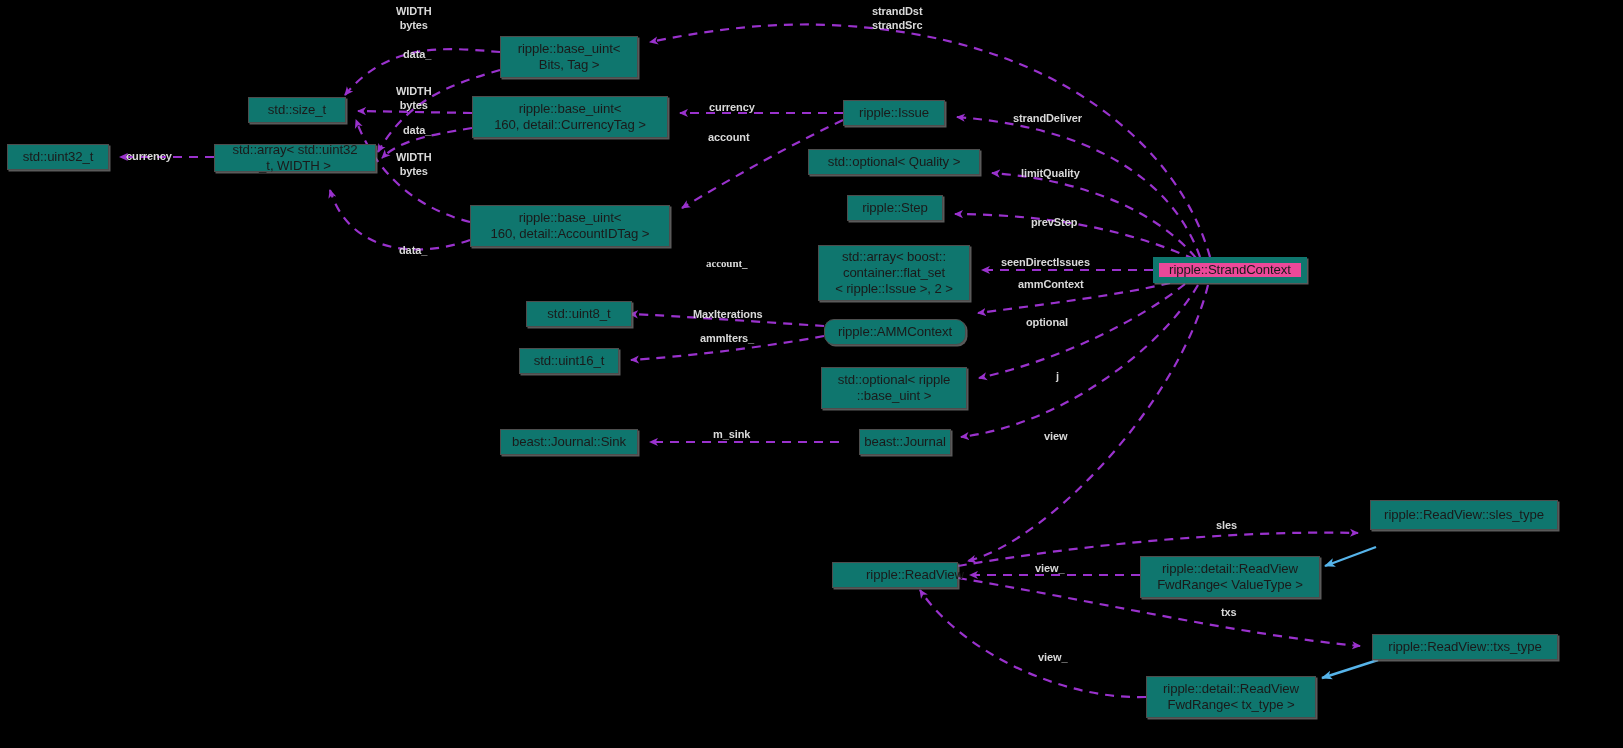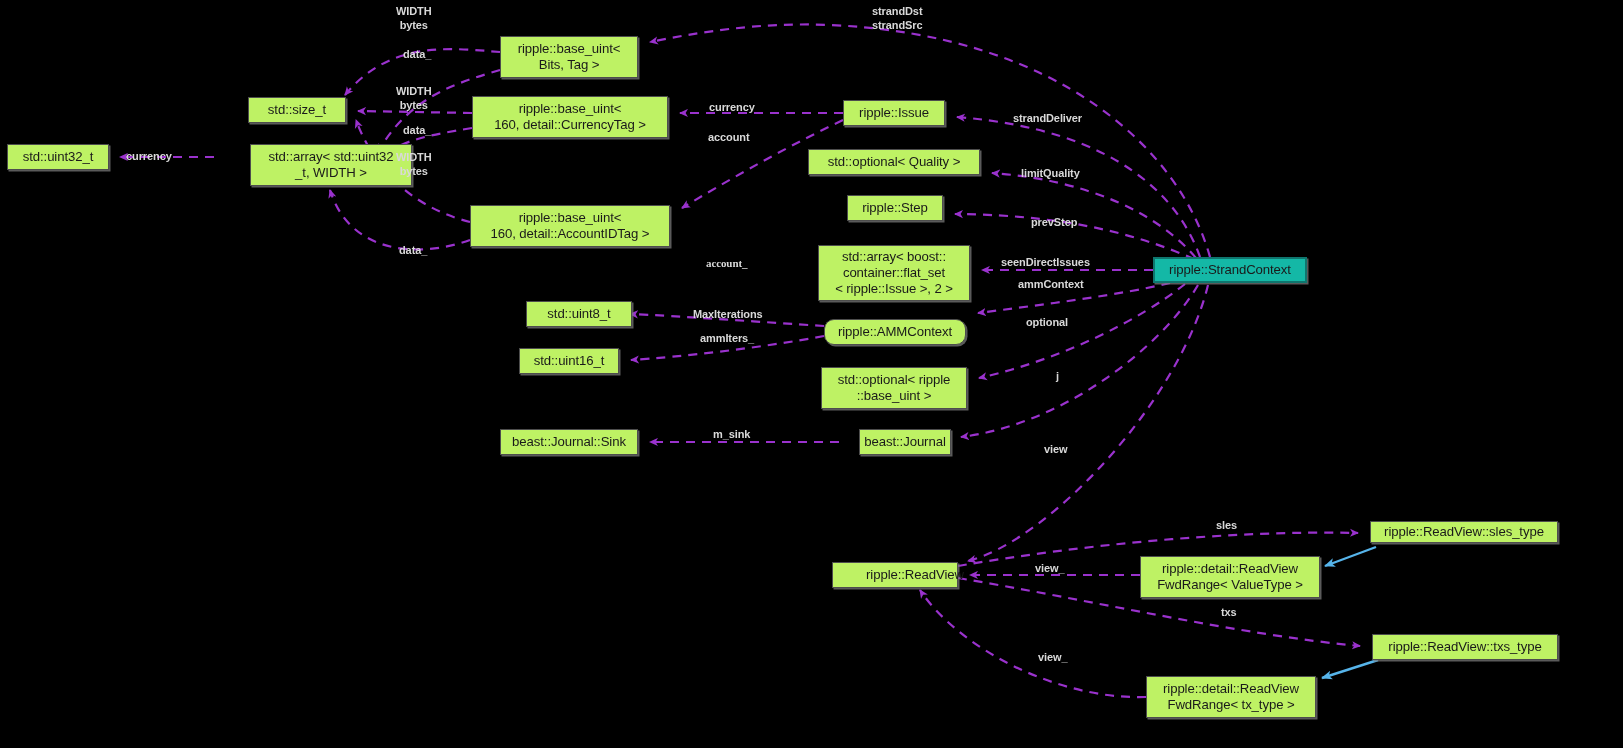--- a/index.html
+++ b/index.html
@@ -22,36 +22,36 @@
   }
   svg#edges {
     position: absolute;
     left: 0; top: 0;
     width: 1623px;
     height: 748px;
   }
   .node {
     position: absolute;
     box-sizing: border-box;
-    background: #bef264;
+    background: #0f766e;
     border: 1px solid #4d4d4d;
     color: #1a1a1a;
     font-size: 13.2px;
     line-height: 16px;
     text-align: center;
     display: flex;
     align-items: center;
     justify-content: center;
     white-space: pre;
     box-shadow: 1.5px 1.5px 0 rgba(120,120,120,0.75);
     letter-spacing: -0.1px;
   }
   .node.current {
-    background: #14b8a6;
-    border: 2px solid #0f766e;
+    background: #ec4899;
+    border: 6px solid #0f766e;
   }
   .edge-label {
     position: absolute;
     color: #d9d9d9;
     font-size: 11px;
     font-weight: bold;
     line-height: 14px;
     white-space: pre;
     text-align: center;
     letter-spacing: -0.1px;
@@ -128,21 +128,21 @@
 
     <g fill="none" stroke="#56b4ea" stroke-width="2.4" marker-end="url(#arrow-blue)">
       <path d="M1376,547 L1325,566"></path>
       <path d="M1378,660 L1322,678"></path>
     </g>
   </svg>
 
   <div>
     <div class="node" style="left:7px;top:144px;width:102px;height:26px;"><span>std::uint32_t</span></div>
     <div class="node" style="left:248px;top:97px;width:98px;height:26px;"><span>std::size_t</span></div>
-    <div class="node" style="left:214px;top:144px;width:162px;height:42px;margin-left:36px;"><span>std::array&lt; std::uint32
+    <div class="node" style="left:214px;top:144px;width:162px;height:28px;"><span>std::array&lt; std::uint32
 _t, WIDTH &gt;</span></div>
     <div class="node" style="left:500px;top:36px;width:138px;height:42px;"><span>ripple::base_uint&lt;
 Bits, Tag &gt;</span></div>
     <div class="node" style="left:472px;top:96px;width:196px;height:42px;"><span>ripple::base_uint&lt;
 160, detail::CurrencyTag &gt;</span></div>
     <div class="node" style="left:470px;top:205px;width:200px;height:42px;"><span>ripple::base_uint&lt;
 160, detail::AccountIDTag &gt;</span></div>
     <div class="node" style="left:526px;top:301px;width:106px;height:26px;"><span>std::uint8_t</span></div>
     <div class="node" style="left:519px;top:348px;width:100px;height:26px;"><span>std::uint16_t</span></div>
     <div class="node" style="left:500px;top:429px;width:138px;height:26px;"><span>beast::Journal::Sink</span></div>
@@ -151,21 +151,21 @@
     <div class="node" style="left:847px;top:195px;width:96px;height:26px;"><span>ripple::Step</span></div>
     <div class="node" style="left:818px;top:245px;width:152px;height:56px;"><span>std::array&lt; boost::
 container::flat_set
 &lt; ripple::Issue &gt;, 2 &gt;</span></div>
     <div class="node" style="left:824px;top:319px;width:142px;height:26px;border-radius:10px;"><span>ripple::AMMContext</span></div>
     <div class="node" style="left:821px;top:367px;width:146px;height:42px;"><span>std::optional&lt; ripple
 ::base_uint &gt;</span></div>
     <div class="node" style="left:859px;top:429px;width:92px;height:26px;"><span>beast::Journal</span></div>
     <div class="node" style="left:832px;top:562px;width:126px;height:26px;padding-left:40px;"><span>ripple::ReadView</span></div>
     <div class="node current" style="left:1153px;top:257px;width:154px;height:26px;"><span>ripple::StrandContext</span></div>
-    <div class="node" style="left:1370px;top:521px;width:188px;height:22px;"><span>ripple::ReadView::sles_type</span></div>
+    <div class="node" style="left:1370px;top:500px;width:188px;height:30px;"><span>ripple::ReadView::sles_type</span></div>
     <div class="node" style="left:1140px;top:556px;width:180px;height:42px;"><span>ripple::detail::ReadView
 FwdRange&lt; ValueType &gt;</span></div>
     <div class="node" style="left:1372px;top:634px;width:186px;height:26px;"><span>ripple::ReadView::txs_type</span></div>
     <div class="node" style="left:1146px;top:676px;width:170px;height:42px;"><span>ripple::detail::ReadView
 FwdRange&lt; tx_type &gt;</span></div>
   </div>
 
   <div>
     <div class="edge-label" style="left:396px;top:4px;">WIDTH
 bytes</div>
@@ -184,21 +184,21 @@
     <div class="edge-label" style="left:1013px;top:111px;">strandDeliver</div>
     <div class="edge-label" style="left:1021px;top:166px;">limitQuality</div>
     <div class="edge-label" style="left:1031px;top:215px;">prevStep</div>
     <div class="edge-label" style="left:706px;top:256px;font-family:Liberation Serif, serif;">account_</div>
     <div class="edge-label" style="left:1001px;top:255px;">seenDirectIssues</div>
     <div class="edge-label" style="left:1018px;top:277px;">ammContext</div>
     <div class="edge-label" style="left:693px;top:307px;">MaxIterations</div>
     <div class="edge-label" style="left:1026px;top:315px;">optional</div>
     <div class="edge-label" style="left:700px;top:331px;">ammIters_</div>
     <div class="edge-label" style="left:1056px;top:369px;">j</div>
-    <div class="edge-label" style="left:1044px;top:429px;margin-top:13px;">view</div>
+    <div class="edge-label" style="left:1044px;top:429px;">view</div>
     <div class="edge-label" style="left:713px;top:427px;">m_sink</div>
     <div class="edge-label" style="left:1216px;top:518px;">sles</div>
     <div class="edge-label" style="left:1035px;top:561px;">view_</div>
     <div class="edge-label" style="left:1221px;top:605px;">txs</div>
     <div class="edge-label" style="left:1038px;top:650px;">view_</div>
   </div>
 
 </div>
 
 </body></html>

